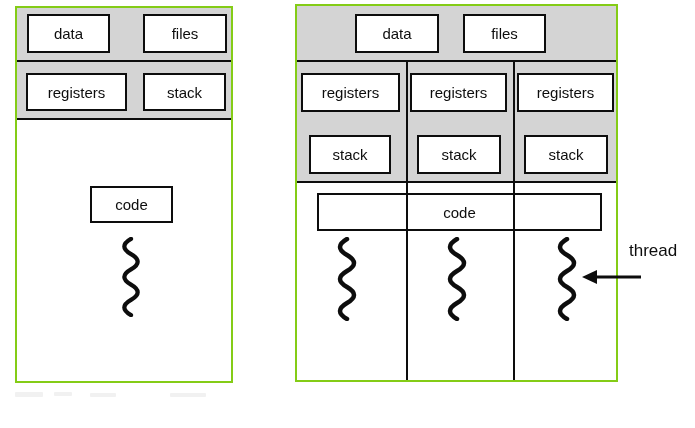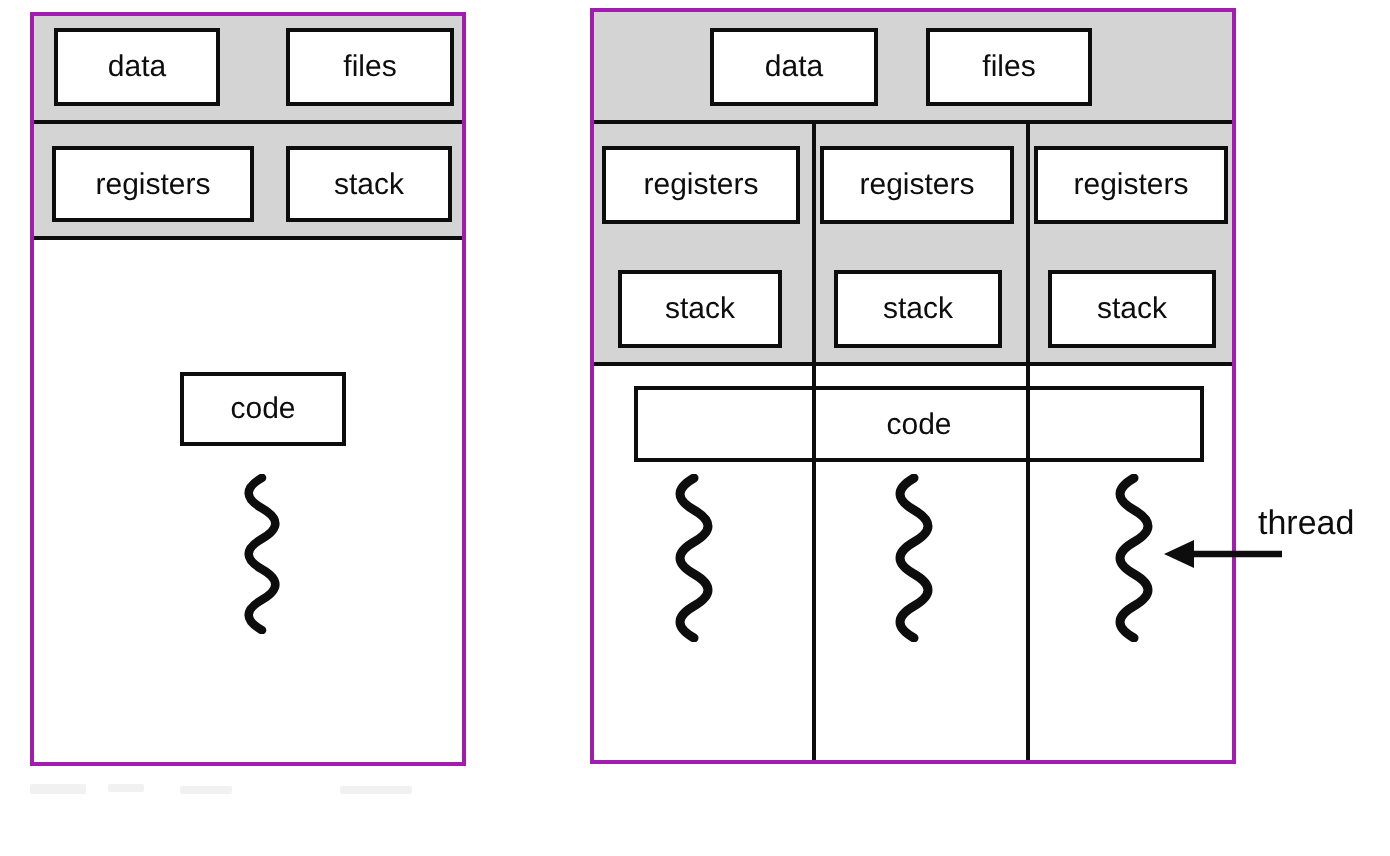--- a/index.html
+++ b/index.html
@@ -1,20 +1,20 @@
 <!DOCTYPE html>
 <html><head>
 <meta charset="utf-8">
 <style>
   html,body{margin:0;padding:0;background:#ffffff;}
   .canvas{
     position:relative;width:695px;height:428px;background:#ffffff;
     font-family:"Liberation Sans", sans-serif;color:#0d0d0d;overflow:hidden;
   }
-  .proc{position:absolute;border:2px solid #a21caf;background:#737373;box-sizing:border-box;}
+  .proc{position:absolute;border:2px solid #84cc16;background:#737373;box-sizing:border-box;}
   .band{position:relative;background:#d4d4d4;border-bottom:2px solid #0d0d0d;box-sizing:border-box;}
   .whitearea{position:relative;background:#ffffff;}
   .box{
     position:absolute;background:#ffffff;border:2px solid #0d0d0d;box-sizing:border-box;
     display:flex;align-items:center;justify-content:center;
     font-size:15px;line-height:1;color:#0d0d0d;
   }
   .box.transparent{background:transparent;}
   .cols{display:flex;flex-direction:row;align-items:stretch;}
   .col{position:relative;box-sizing:border-box;}
@@ -130,18 +130,18 @@
 
     <div class="box transparent" style="left:20px;top:187px;width:285px;height:38px;">
       <span>code</span>
     </div>
   </div>
 
   <svg style="position:absolute;left:578px;top:266px;" width="70" height="22" viewBox="0 0 70 22">
     <line x1="16" y1="11" x2="63" y2="11" stroke="#0d0d0d" stroke-width="3.2"></line>
     <polygon points="4,11 19,4 19,18" fill="#0d0d0d"></polygon>
   </svg>
-  <div class="label" style="left:629px;top:252px;">
+  <div class="label" style="left:629px;top:241px;">
     <span>thread</span>
   </div>
 
 
 </div>
 
 </body></html>

